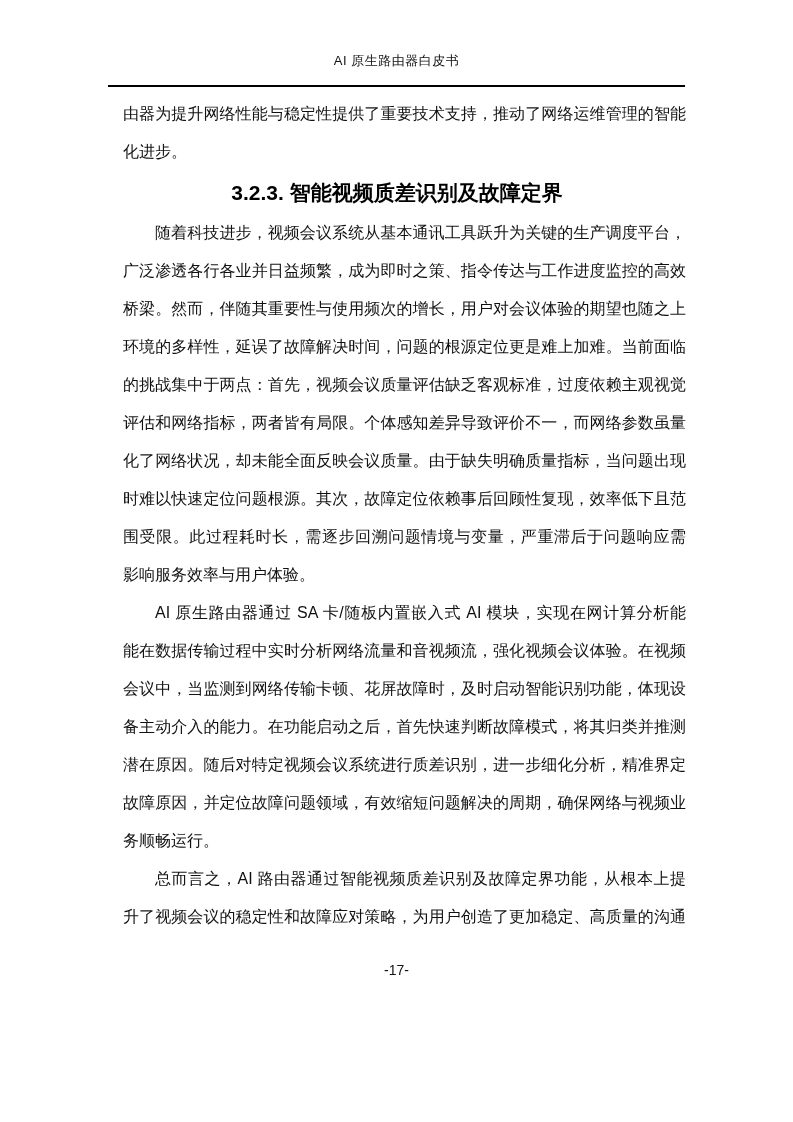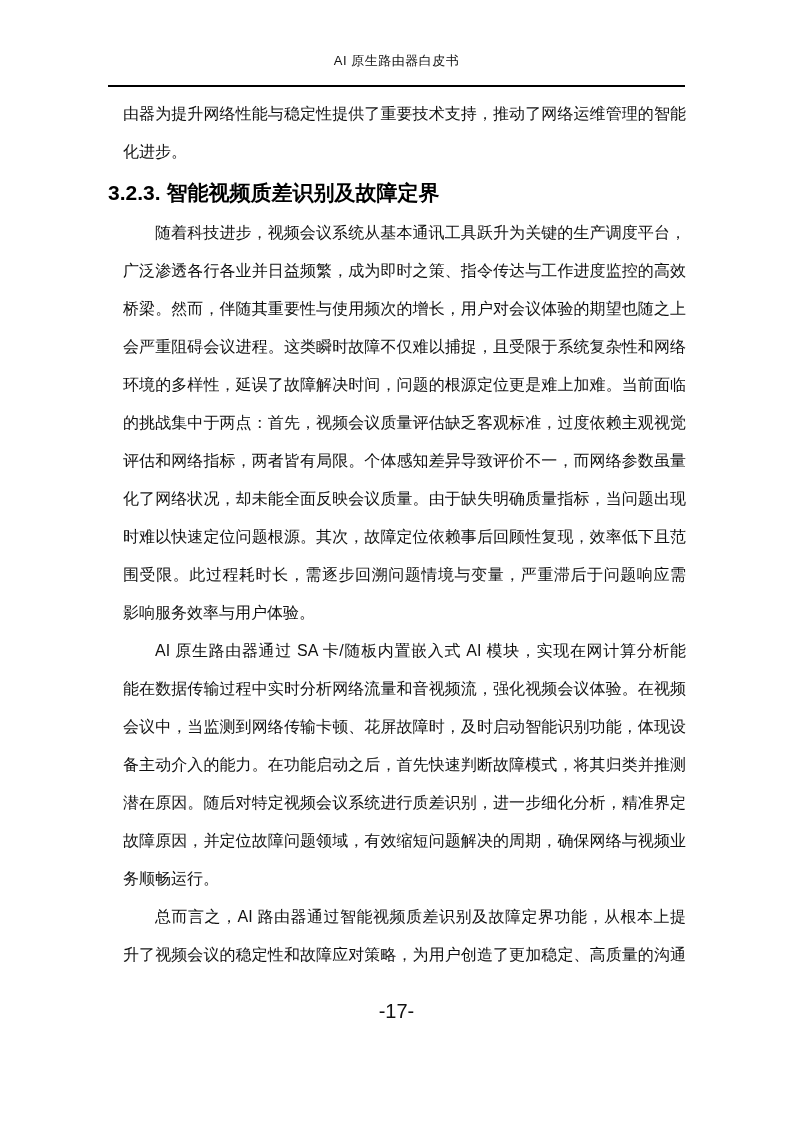--- a/index.html
+++ b/index.html
@@ -45,26 +45,27 @@
   .line.flush-left { text-align-last: left; }
   .line.indent { text-indent: 2em; }
   .heading {
     margin-top: 6px;
     height: 32px;
     line-height: 32px;
     font-size: 21px;
     font-weight: bold;
     color: #000000;
     white-space: nowrap;
+    text-align: center;
   }
   .para.after-heading { margin-top: 5px; }
   .footer {
     margin-top: 26px;
     text-align: center;
-    font-size: 20px;
+    font-size: 14px;
     color: #111111;
   }
 </style>
 </head>
 <body>
 
 <div class="page">
 
   <div class="header">
     <div class="header-title">AI 原生路由器白皮书</div>
@@ -77,21 +78,20 @@
         <div class="line">由器为提升网络性能与稳定性提供了重要技术支持，推动了网络运维管理的智能</div>
         <div class="line flush-left">化进步。</div>
       </div>
 
     <h3 class="heading">3.2.3. 智能视频质差识别及故障定界</h3>
 
     <div class="para after-heading">
         <div class="line indent">随着科技进步，视频会议系统从基本通讯工具跃升为关键的生产调度平台，</div>
         <div class="line">广泛渗透各行各业并日益频繁，成为即时之策、指令传达与工作进度监控的高效</div>
         <div class="line">桥梁。然而，伴随其重要性与使用频次的增长，用户对会议体验的期望也随之上</div>
-        <div class="line">会严重阻碍会议进程。这类瞬时故障不仅难以捕捉，且受限于系统复杂性和网络</div>
         <div class="line">环境的多样性，延误了故障解决时间，问题的根源定位更是难上加难。当前面临</div>
         <div class="line">的挑战集中于两点：首先，视频会议质量评估缺乏客观标准，过度依赖主观视觉</div>
         <div class="line">评估和网络指标，两者皆有局限。个体感知差异导致评价不一，而网络参数虽量</div>
         <div class="line">化了网络状况，却未能全面反映会议质量。由于缺失明确质量指标，当问题出现</div>
         <div class="line">时难以快速定位问题根源。其次，故障定位依赖事后回顾性复现，效率低下且范</div>
         <div class="line">围受限。此过程耗时长，需逐步回溯问题情境与变量，严重滞后于问题响应需求，</div>
         <div class="line flush-left">影响服务效率与用户体验。</div>
       </div>
 
     <div class="para">

